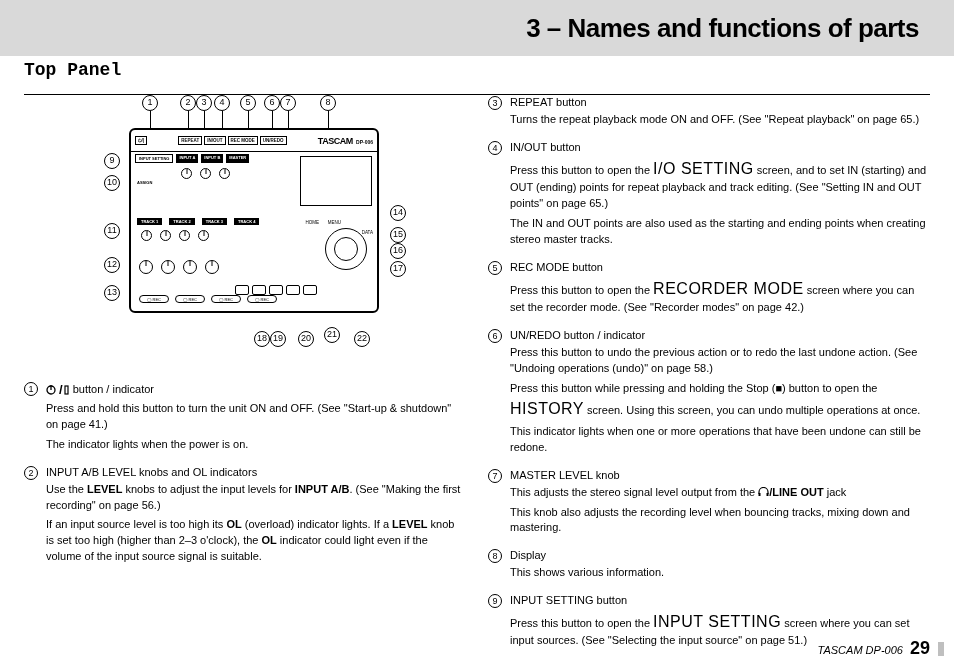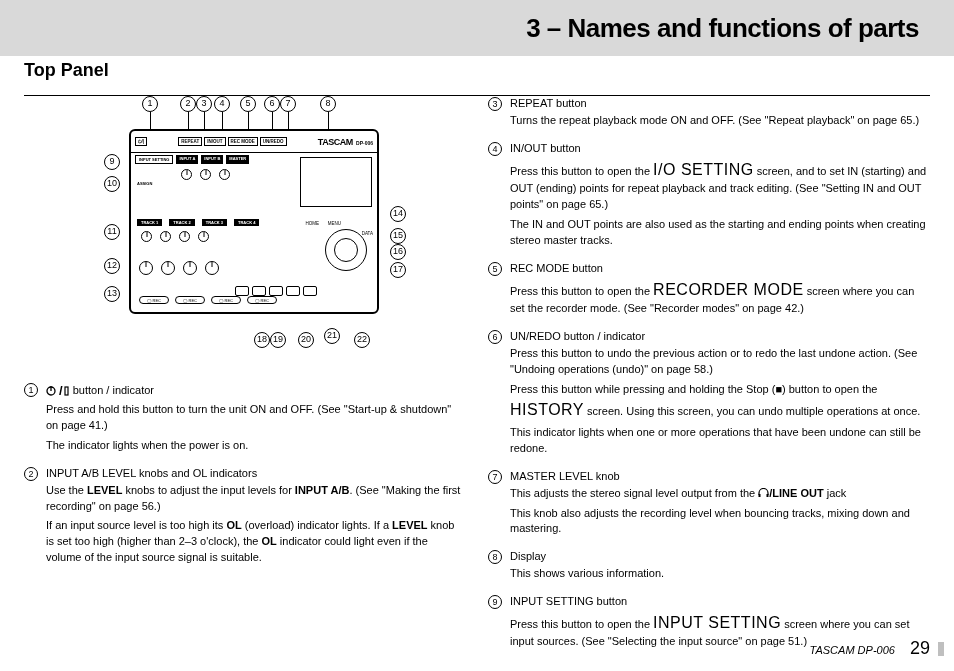--- a/index.html
+++ b/index.html
@@ -27,20 +27,21 @@
   }
   .section-rule {
     border: none;
     border-top: 1.5px solid #000;
     margin: 14px 24px 0 24px;
   }
   .section-title {
     font-size: 18px;
     font-weight: 700;
     margin: 4px 0 14px 24px;
+    font-family: Liberation Mono, monospace;
   }
   .content {
     display: flex;
     padding: 0 24px;
     gap: 24px;
   }
   .col-left { width: 440px; }
   .col-right { flex: 1; }
 
   
@@ -210,24 +211,24 @@
   }
   .power-icon svg { vertical-align: middle; }
   .footer {
     position: absolute;
     bottom: 12px;
     right: 24px;
     font-size: 11px;
     font-style: italic;
   }
   .footer .pg {
-    font-weight: 400;
+    font-weight: 700;
     font-style: normal;
     font-size: 18px;
-    margin-left: 12px;
+    margin-left: 4px;
   }
   .footer-mark {
     position: absolute;
     right: 10px;
     bottom: 15px;
     width: 6px; height: 14px;
     background: #bfbfbf;
   }
 </style>
 </head>

